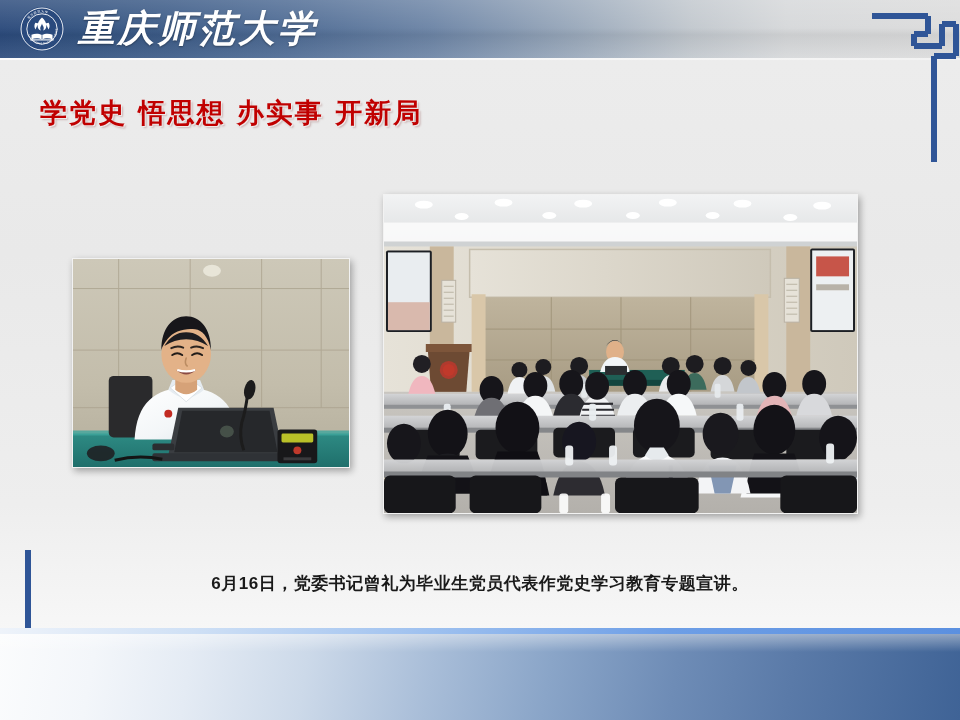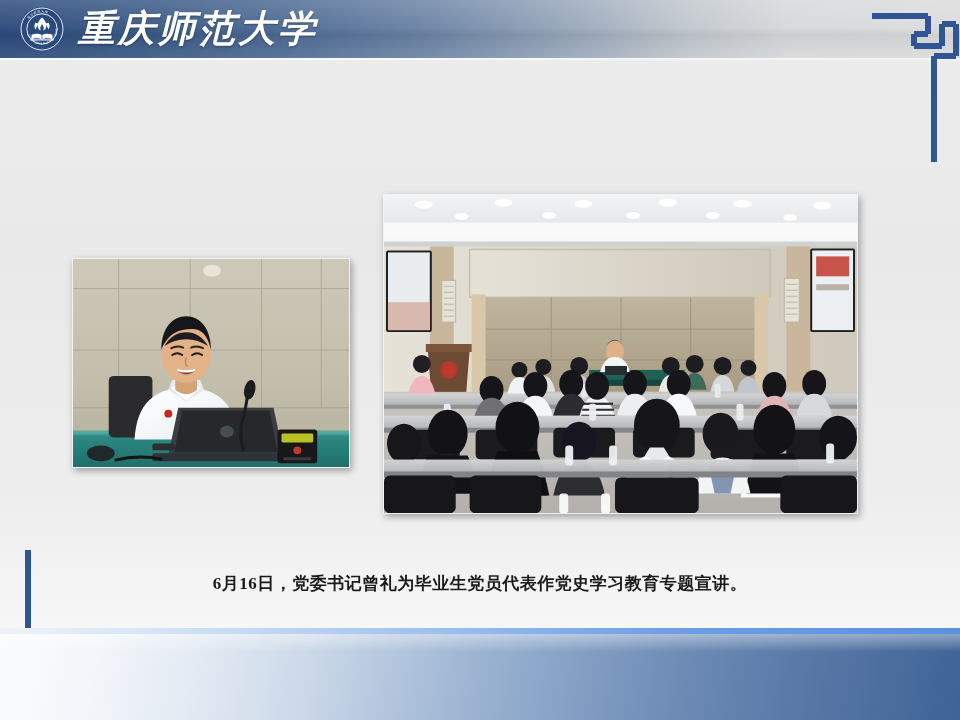--- a/index.html
+++ b/index.html
@@ -90,21 +90,21 @@
   .photo-right { left: 383px; top: 194px; width: 475px; height: 320px; }
 
   .photo svg { display: block; width: 100%; height: 100%; }
 
   
   .caption {
     position: absolute;
     left: 0; top: 572px;
     width: 960px;
     text-align: center;
-    font-family: Liberation Serif, serif;
+    font-family: Liberation Sans, sans-serif;
     font-size: 17px;
     font-weight: 700;
     color: #1a1a1a;
     letter-spacing: 0.5px;
     white-space: nowrap;
   }
 
   
   .band-accent {
     position: absolute; left: 0; top: 628px;
@@ -157,20 +157,21 @@
 
       <path d="M12.5 28.8 c3.4 -1.6 7.2 -1.6 10.5 0.3 c3.3 -1.9 7.1 -1.9 10.5 -0.3
                l0 4.6 c-3.4 -1.6 -7.2 -1.6 -10.5 0.3 c-3.3 -1.9 -7.1 -1.9 -10.5 -0.3 z" fill="#ffffff"></path>
       <path d="M23 29.1 v4.6" stroke="#2a4a7d" stroke-width="0.7" fill="none"></path>
       <path d="M11.3 33.9 h23.4" stroke="#ffffff" stroke-width="1.1"></path>
     </svg>
   </div>
 
   <div class="brand-name">重庆师范大学</div>
 
+  <div class="slogan">学党史  悟思想  办实事  开新局</div>
 
   <div class="ornament ornament-tr">
     <svg width="110" height="160" viewBox="0 0 110 160" xmlns="http://www.w3.org/2000/svg">
       <g fill="none" stroke="#2f5597" stroke-width="6">
         <path d="M 22 12 H 78"></path>
         <path d="M 78 12 V 30"></path>
         <path d="M 78 30 H 64"></path>
         <path d="M 64 30 V 42"></path>
         <path d="M 64 42 H 92"></path>
         <path d="M 92 42 V 20"></path>

